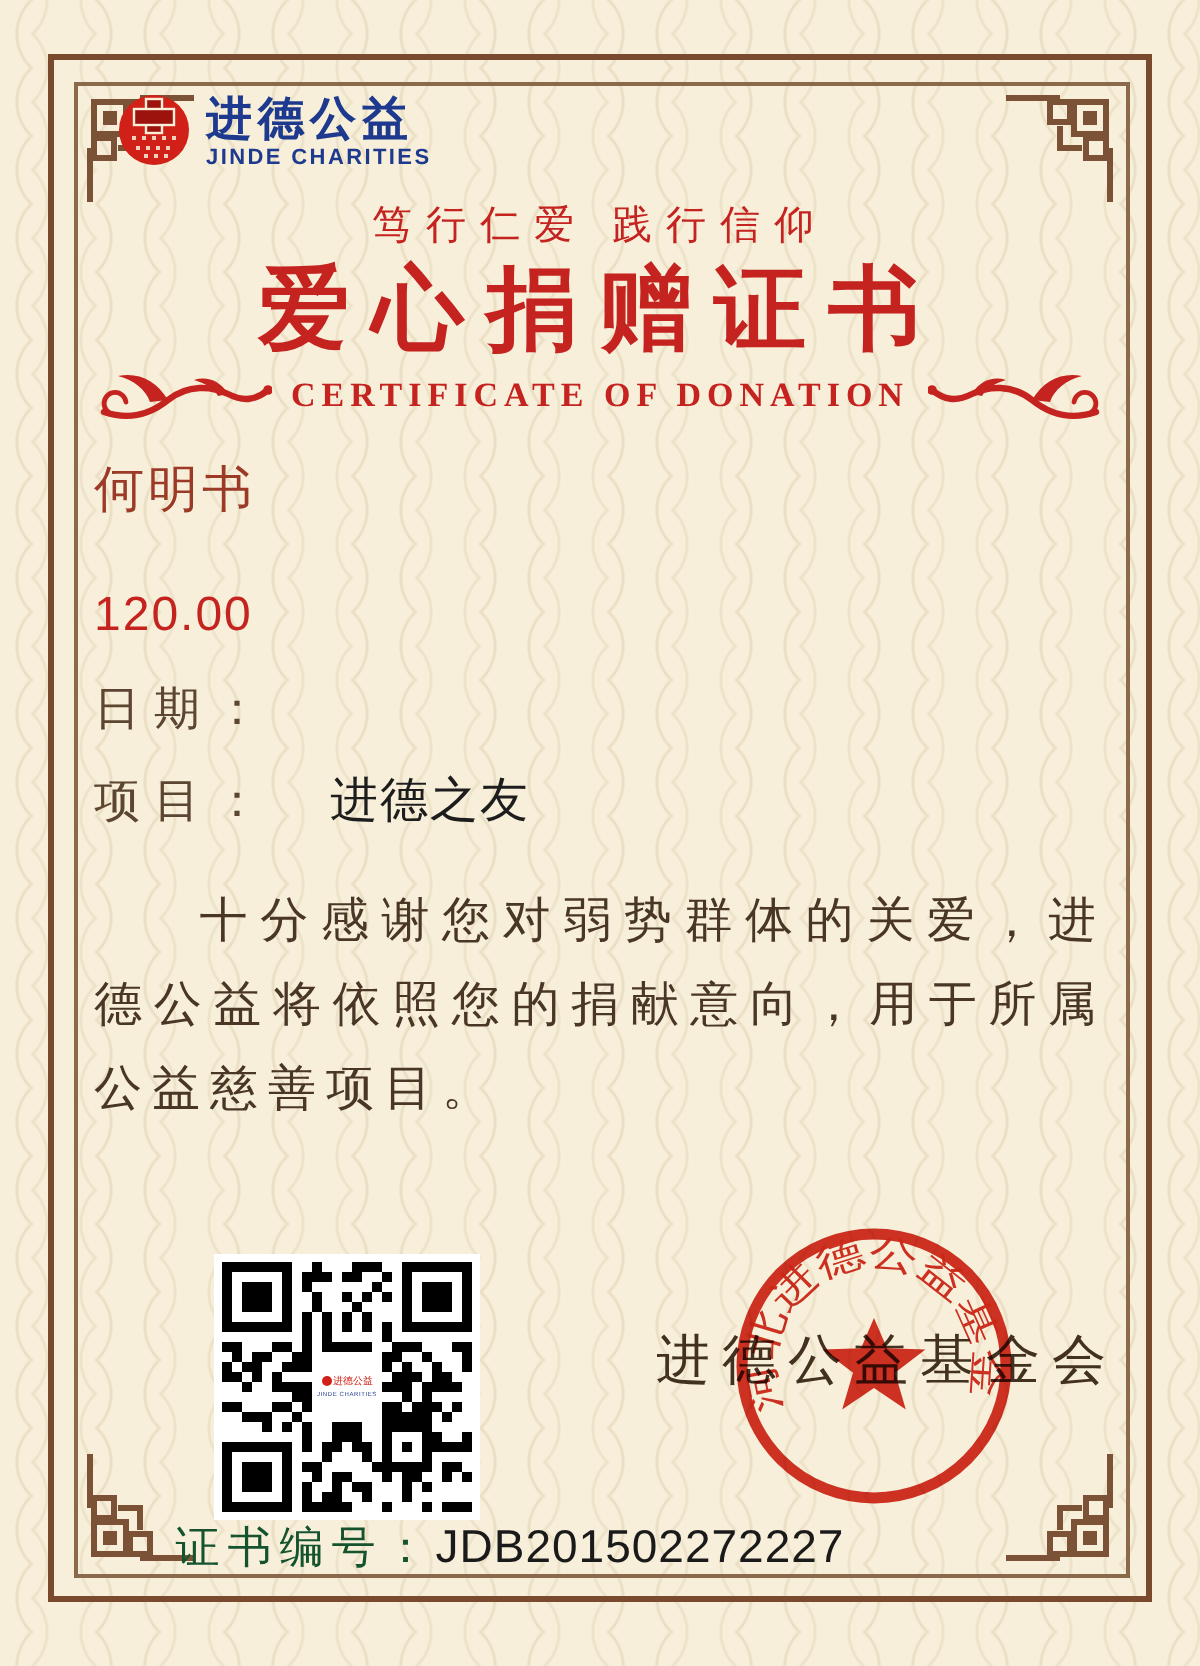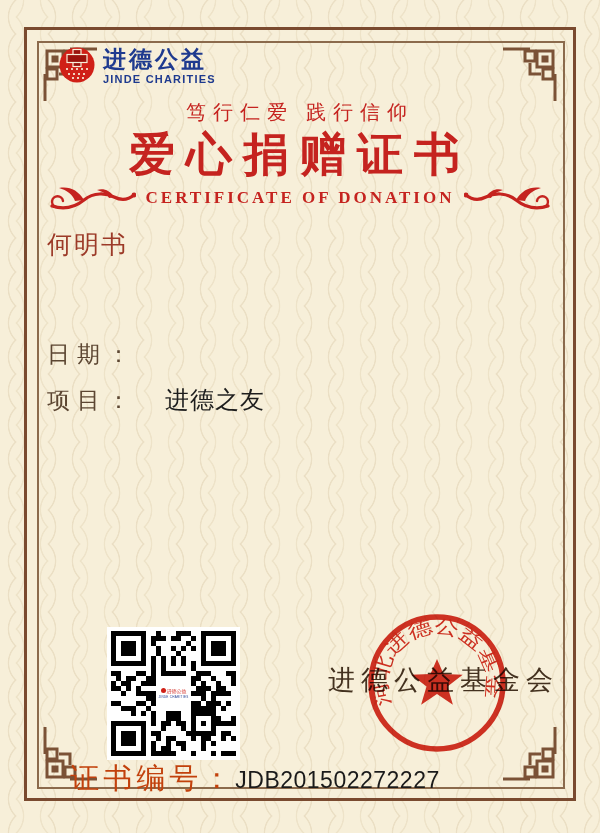--- a/index.html
+++ b/index.html
@@ -54,21 +54,21 @@
   .qr-logo-line1{display:flex;align-items:center;gap:1px;}
   .qr-logo-dot{width:5px;height:5px;border-radius:50%;background:#d02017;}
   .qr-logo-cn{font-size:5px;color:#d02017;white-space:nowrap;}
   .qr-logo-en{font-size:3px;color:var(--navy,#1e3a8f);white-space:nowrap;letter-spacing:0.3px;}
   
   .signature{left:328px;top:662px;font-family:"Liberation Serif","DejaVu Serif",serif;
              font-size:27px;color:#43311f;letter-spacing:6px;white-space:nowrap;}
   .seal{left:364px;top:610px;mix-blend-mode:multiply;}
   
   .footer-line{left:0;top:759px;width:100%;display:flex;justify-content:center;align-items:baseline;transform:translateX(-45px);}
-  .footer-label{font-family:"Liberation Serif","DejaVu Serif",serif;font-size:29px;color:#c2410c;letter-spacing:4px;white-space:nowrap;}
+  .footer-label{font-family:"Liberation Serif","DejaVu Serif",serif;font-size:22px;color:#14532d;letter-spacing:4px;white-space:nowrap;}
   .footer-number{font-size:23px;color:#1a1a1a;letter-spacing:0.5px;}
 </style>
 </head>
 <body>
 
 <div class="abs outer-frame"></div>
 <div class="abs inner-frame"></div>
 
 <svg class="abs corner tl" viewBox="0 0 56 56">
   <g fill="none" stroke="#7b5236" stroke-width="3">
@@ -165,30 +165,32 @@
       <path d="M36 16 C 30 6 21 2 11 4 C 19 6 25 11 27 17 Z"></path>
       <path d="M66 13 C 62 6 55 4 49 6 C 55 8 59 10 61 14 Z"></path>
       <circle cx="86" cy="11" r="2.4"></circle>
     </g>
   </svg>
 </div>
 
 <div class="abs recipient">何明书</div>
 
 <div class="abs field-row row-amount">
+  <span class="field-value red">120.00</span>
 </div>
 <div class="abs field-row row-date">
   <span class="field-label">日期：</span>
 </div>
 <div class="abs field-row row-project">
   <span class="field-label">项目：</span>
   <span class="field-value">进德之友</span>
 </div>
 
 <div class="abs thanks">
+  <p>十分感谢您对弱势群体的关爱，进德公益将依照您的捐献意向，用于所属公益慈善项目。</p>
 </div>
 
 <div class="abs qr-box">
   <svg id="qr-svg" width="133" height="133" viewBox="0 0 133 133">
       <rect width="133" height="133" fill="#ffffff"></rect>
       <rect x="4" y="4" width="5" height="5" fill="#000"></rect>
       <rect x="9" y="4" width="5" height="5" fill="#000"></rect>
       <rect x="14" y="4" width="5" height="5" fill="#000"></rect>
       <rect x="19" y="4" width="5" height="5" fill="#000"></rect>
       <rect x="24" y="4" width="5" height="5" fill="#000"></rect>

